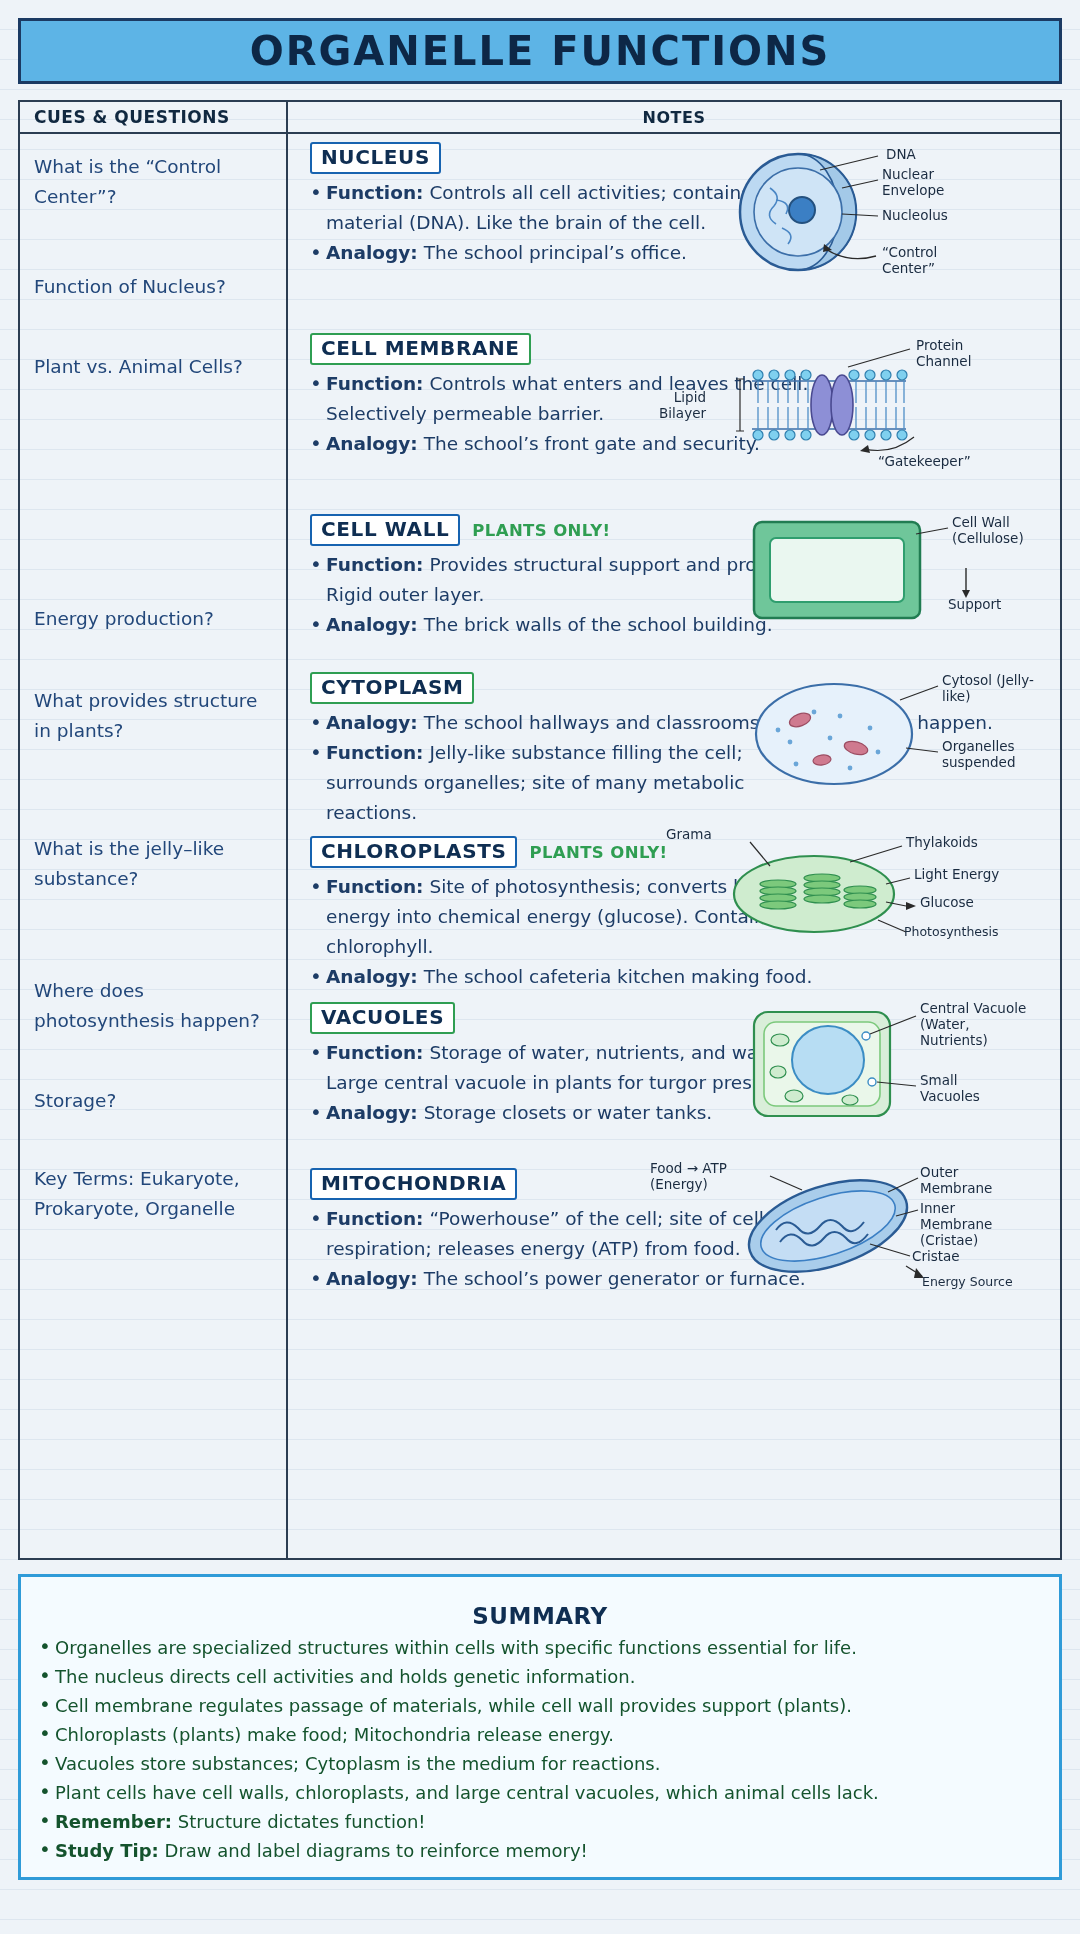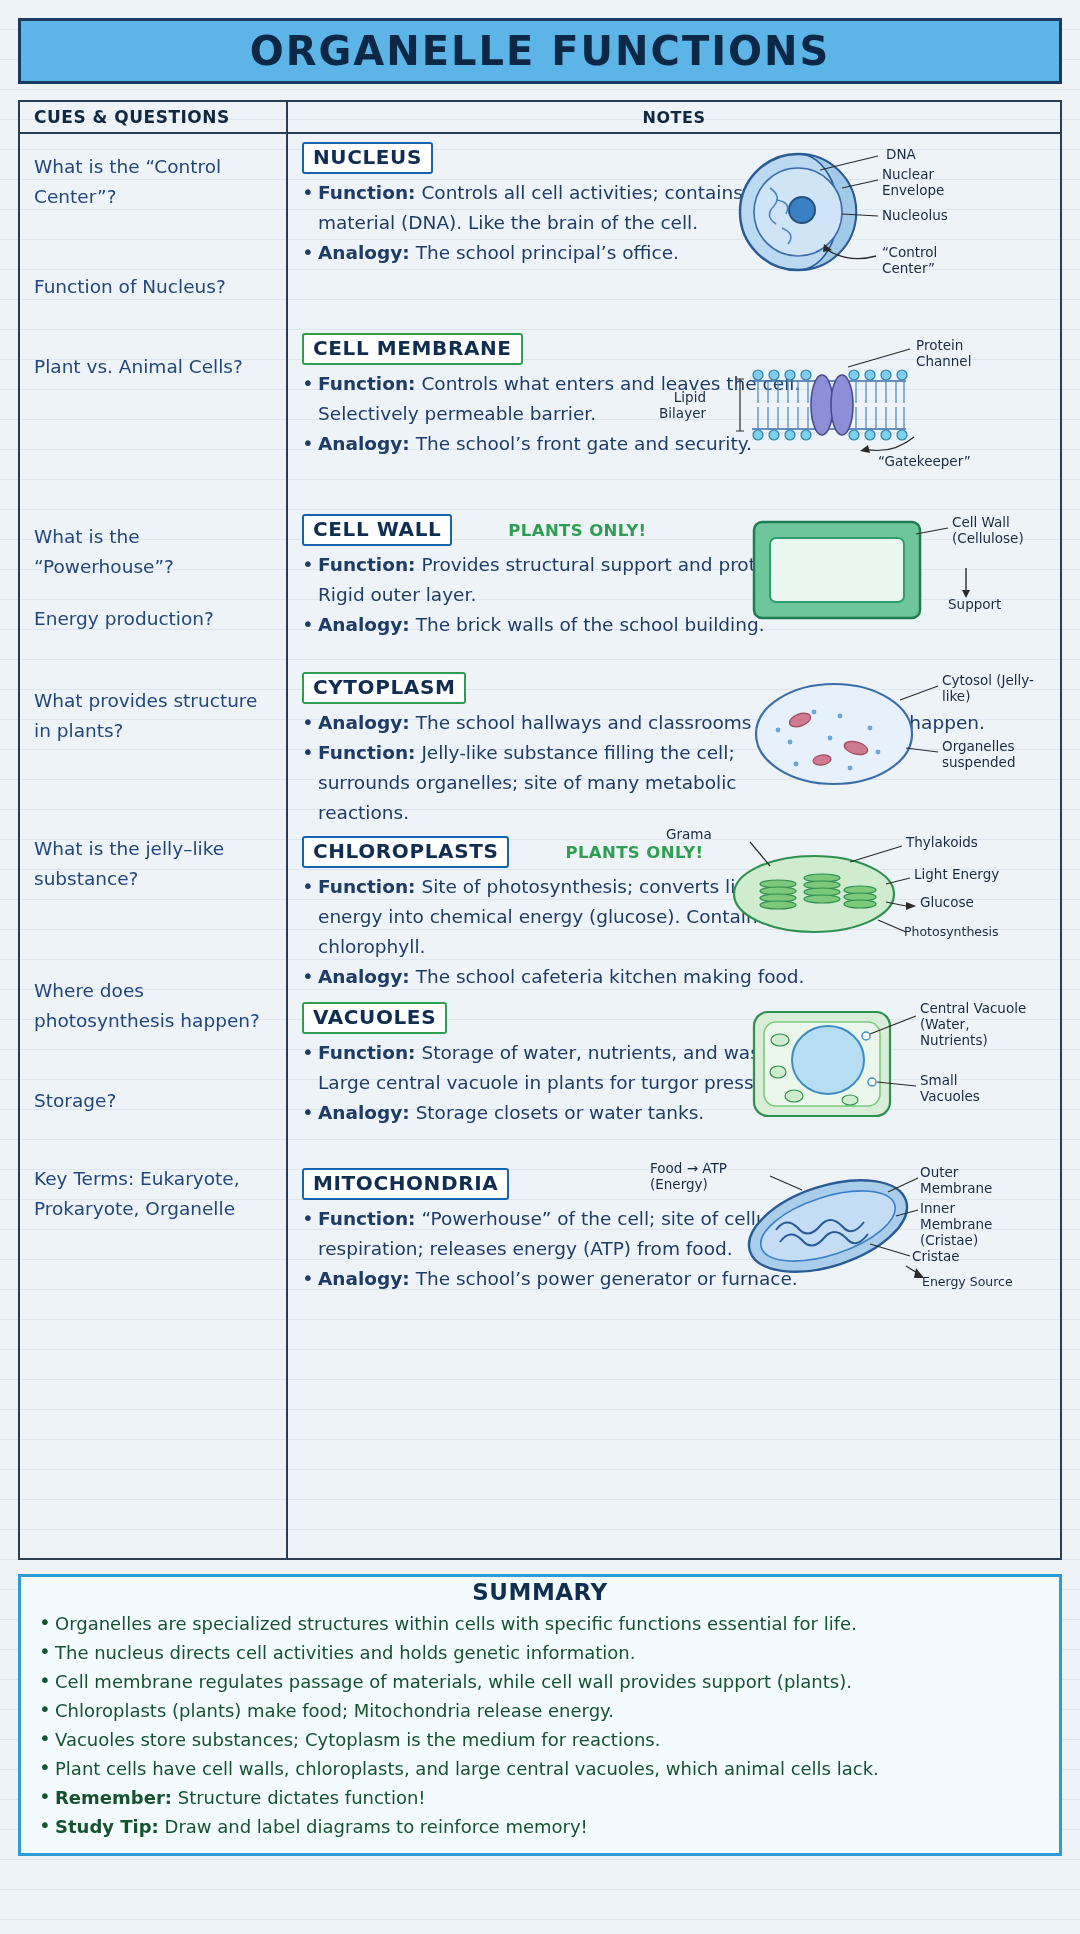--- a/index.html
+++ b/index.html
@@ -67,21 +67,21 @@
   .th-notes {
     flex: 1;
     display: flex;
     align-items: center;
     justify-content: center;
     font-size: 16px;
     font-weight: bold;
     color: #102840;
     letter-spacing: 0.5px;
   }
-  .tbody { display: flex; flex: 1; min-height: 0; }
+  .tbody { display: flex; flex: 1; min-height: 0; gap: 8px; }
   .cues-col {
     width: 268px;
     border-right: 2px solid #2b3d52;
     position: relative;
   }
   .notes-col {
     flex: 1;
     position: relative;
     padding: 8px 10px 0 14px;
   }
@@ -112,21 +112,20 @@
     color: #0f2e52;
     letter-spacing: 0.6px;
     border-radius: 3px;
   }
   .chip.green { border-color: #2f9e52; }
   .plants-only {
     color: #2f9e52;
     font-weight: bold;
     font-size: 16.5px;
     letter-spacing: 0.4px;
-    margin-left: 44px;
   }
   .bullets {
     margin: 4px 0 0 0;
     padding: 0;
     list-style: none;
     color: #1d3c66;
     font-size: 18.5px;
     line-height: 30px;
   }
   .bullets li { position: relative; padding-left: 16px; }
@@ -156,21 +155,21 @@
     white-space: nowrap;
   }
   .dlabel.small { font-size: 12.5px; }
   svg { display: block; overflow: visible; }
 
   
   .summary {
     margin-top: 14px;
     border: 3px solid #2f9bd8;
     background: #f4fbff;
-    padding: 0 16px 12px 16px;
+    padding: 24px 16px 12px 16px;
   }
   .summary h2 {
     margin: 2px 0 4px 0;
     text-align: center;
     font-size: 23px;
     color: #0f2e52;
     font-weight: bold;
     letter-spacing: 0.5px;
   }
   .summary ul { margin: 0; padding: 0; list-style: none; }
@@ -203,21 +202,20 @@
     <div class="thead">
       <div class="th-cues">CUES &amp; QUESTIONS</div>
       <div class="th-notes">NOTES</div>
     </div>
     <div class="tbody">
 
       <div class="cues-col">
         <div class="cue" style="top:18px">What is the “Control Center”?</div>
         <div class="cue" style="top:138px">Function of Nucleus?</div>
         <div class="cue" style="top:218px">Plant vs. Animal Cells?</div>
-        <div class="cue" style="top:388px">What is the “Powerhouse”?</div>
         <div class="cue" style="top:470px">Energy production?</div>
         <div class="cue" style="top:700px">What is the jelly–like substance?</div>
         <div class="cue" style="top:552px">What provides structure in plants?</div>
         <div class="cue" style="top:842px">Where does photosynthesis happen?</div>
         <div class="cue" style="top:952px">Storage?</div>
         <div class="cue" style="top:1030px">Key Terms: Eukaryote, Prokaryote, Organelle</div>
       </div>
 
       <div class="notes-col">
 

